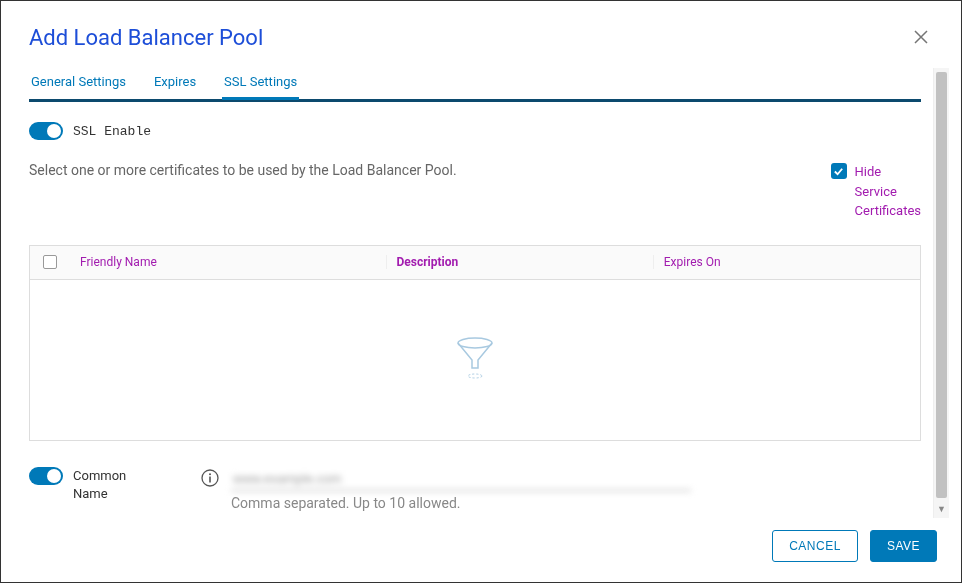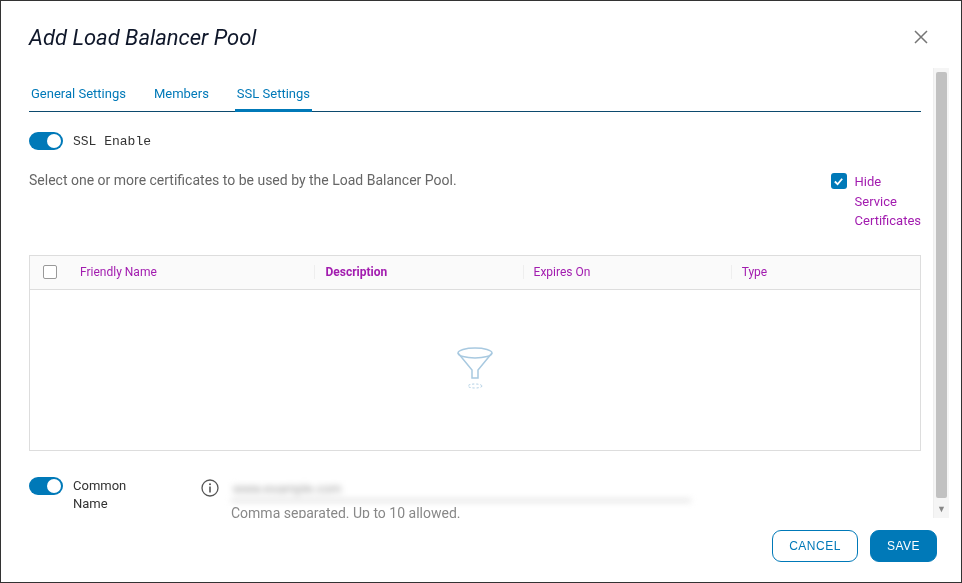--- a/index.html
+++ b/index.html
@@ -19,22 +19,21 @@
     }
     .modal-header {
       padding: 24px 28px 16px 28px;
       display: flex;
       justify-content: space-between;
       align-items: flex-start;
     }
     .modal-title {
       font-size: 22px;
       font-weight: 400;
-      color: #0f172a;
-      font-style: italic;
+      color: #1d4ed8;
     }
     .close-btn {
       font-size: 18px;
       color: #757575;
       cursor: pointer;
       line-height: 1;
       padding: 4px;
     }
     .modal-body-wrap {
       flex: 1;
@@ -70,23 +69,22 @@
       text-align: center;
       font-size: 9px;
       color: #888;
       line-height: 14px;
     }
     .scroll-arrow.up { top: -12px; }
     .scroll-arrow.down { bottom: 2px; }
     .tabs {
       display: flex;
       gap: 24px;
-      border-bottom: 1px solid #0c4a6e;
+      border-bottom: 3px solid #0c4a6e;
       margin-bottom: 20px;
-      margin-top: 12px;
     }
     .tab {
       padding: 6px 2px 10px 2px;
       font-size: 13px;
       color: #0079b8;
       cursor: pointer;
       position: relative;
     }
     .tab.active::after {
       content: "";
@@ -243,21 +241,21 @@
     .modal-footer {
       padding: 12px 24px 20px;
       display: flex;
       justify-content: flex-end;
       gap: 12px;
     }
     .btn {
       padding: 8px 16px;
       font-size: 12px;
       letter-spacing: 0.5px;
-      border-radius: 9px;
+      border-radius: 3px;
       cursor: pointer;
       font-weight: 500;
     }
     .btn-outline {
       background: #fff;
       border: 1px solid #0079b8;
       color: #0079b8;
     }
     .btn-primary {
       background: #0079b8;
@@ -276,21 +274,21 @@
           <path d="M2 2 L14 14 M14 2 L2 14" stroke="#757575" stroke-width="1.5" fill="none"></path>
         </svg>
     </div>
   </div>
 
   <div class="modal-body-wrap">
     <div class="modal-body">
 
       <div class="tabs">
         <div class="tab">General Settings</div>
-        <div class="tab">Members</div>
+        <div class="tab">Expires</div>
         <div class="tab active">SSL Settings</div>
       </div>
 
       <div class="toggle-row">
         <div class="toggle"></div>
         <span class="toggle-label">SSL Enable</span>
       </div>
 
       <div class="section-row">
         <div class="section-desc">Select one or more certificates to be used by the Load Balancer Pool.</div>
@@ -307,21 +305,20 @@
       </div>
 
       <div class="cert-table">
         <div class="cert-thead">
           <div class="th-check">
             <div class="th-checkbox"></div>
           </div>
           <div class="th col-name">Friendly Name</div>
           <div class="th col-desc">Description</div>
           <div class="th col-exp">Expires On</div>
-          <div class="th col-type">Type</div>
         </div>
         <div class="cert-empty">
           <div class="funnel-icon">
             <svg viewBox="0 0 40 44">
               <ellipse cx="20" cy="7" rx="17" ry="5" fill="none" stroke="#a8c9e0" stroke-width="1.5"></ellipse>
               <path d="M3 7 L17 24 L17 32 L23 32 L23 24 L37 7" fill="none" stroke="#a8c9e0" stroke-width="1.5"></path>
               <ellipse cx="20" cy="40" rx="7" ry="2" fill="none" stroke="#a8c9e0" stroke-width="1" stroke-dasharray="2 2"></ellipse>
             </svg>
           </div>
         </div>

